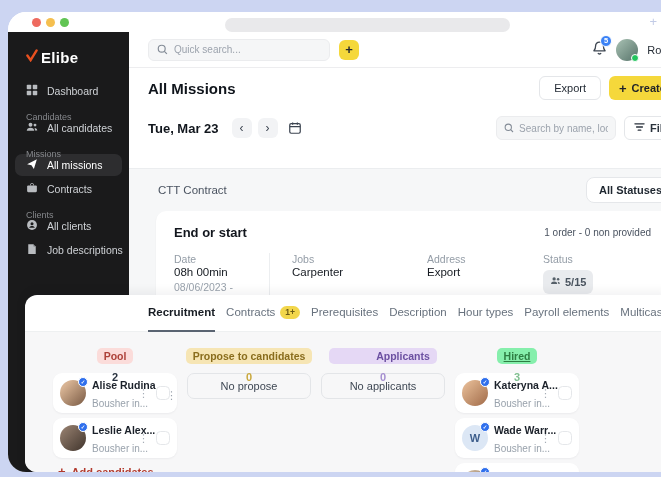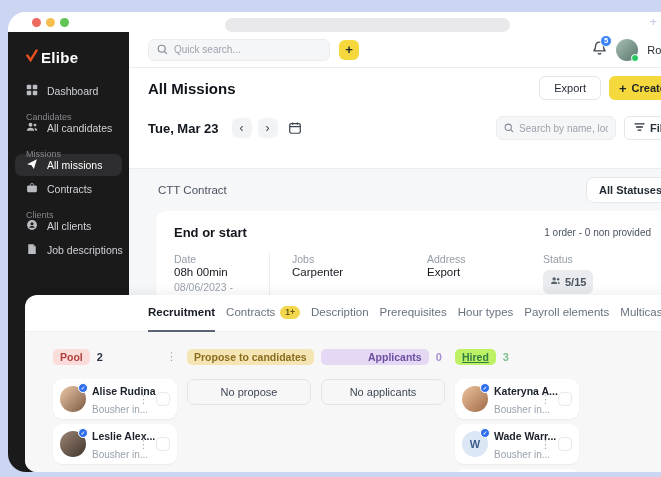--- a/index.html
+++ b/index.html
@@ -98,26 +98,26 @@
            border-radius:12px 0 0 12px; box-shadow:0 -3px 12px rgba(16,24,40,.06); z-index:3; }
   .tabs { display:flex; align-items:center; gap:11px; padding-left:123px; height:37px; border-bottom:1px solid #eef0f1; }
   .tab { display:flex; align-items:center; gap:5px; height:37px; border-bottom:2px solid transparent; font-size:11.5px;
          color:#68727e; cursor:pointer; white-space:nowrap; }
   .tab.active { color:#171c23; font-weight:700; border-bottom-color:#5a6472; }
   .tabbadge { background:#f2d64b; color:#6b5a14; font-size:8.5px; font-weight:700; padding:1.5px 5px; border-radius:7px; }
 
   .kanban { position:absolute; left:0; right:0; top:37px; bottom:0; background:#f7f7f8; border-radius:0 0 0 12px;
             padding:16px 0 0 28px; display:flex; gap:10px; overflow:hidden; }
   .kcol { width:124px; flex:0 0 auto; }
-  .khead { display:flex; align-items:center; gap:7px; height:17px; margin-bottom:14px; }
+  .khead { display:flex; align-items:center; gap:7px; height:17px; margin-bottom:8px;flex-direction:column; }
   .kbadge { font-size:10.5px; font-weight:600; padding:2px 7px; border-radius:5px; white-space:nowrap; }
   .kb-pool { background:#fbdcda; color:#ad4038; }
   .kb-propose { background:#f6e5b4; color:#8a6d1d; }
   .kb-applicants { background:#e5d8f5; color:#6b4fa1;padding-left:47px; }
-  .kb-hired { background:#bef264; color:#2e7d43;text-decoration:underline; }
+  .kb-hired { background:#86efac; color:#2e7d43;text-decoration:underline; }
   .kcount { font-size:11px; font-weight:600; }
   .kc-pool { color:#2a3340; } .kc-propose { color:#c9a83e; } .kc-applicants { color:#a58fd0; } .kc-hired { color:#7fbf8f; }
   .kebab { margin-left:auto; color:#9aa2ac; font-size:11px; cursor:pointer; background:none; border:0; line-height:1; }
 
   .kcard { background:#fff; border-radius:9px; padding:6px 7px; display:flex; align-items:center; gap:6px; height:40px;
            margin-bottom:5px; box-shadow:0 1px 2px rgba(16,24,40,.05); cursor:pointer; }
   .kav { width:26px; height:26px; border-radius:50%; position:relative; flex:0 0 auto;
          display:flex; align-items:center; justify-content:center; font-size:11px; font-weight:700; color:#3d5e8c; }
   .avb { position:absolute; right:-2px; top:-3px; width:10px; height:10px; border-radius:50%; background:#2f6fed;
          border:1.5px solid #fff; color:#fff; font-size:5.5px; display:flex; align-items:center; justify-content:center; }
@@ -340,24 +340,24 @@
   <div class="panel">
     <div class="tabs">
       <div class="tab active">
           <span>Recruitment</span>
         </div>
       <div class="tab">
         <span>Contracts</span>
         <span class="tabbadge">1+</span>
       </div>
       <div class="tab">
+          <span>Prerequisites</span>
+        </div>
+      <div class="tab">
           <span>Description</span>
-        </div>
-      <div class="tab">
-          <span>Prerequisites</span>
         </div>
       <div class="tab">
           <span>Hour types</span>
         </div>
       <div class="tab">
           <span>Payroll elements</span>
         </div>
       <div class="tab">
           <span>Multicast</span>
         </div>

